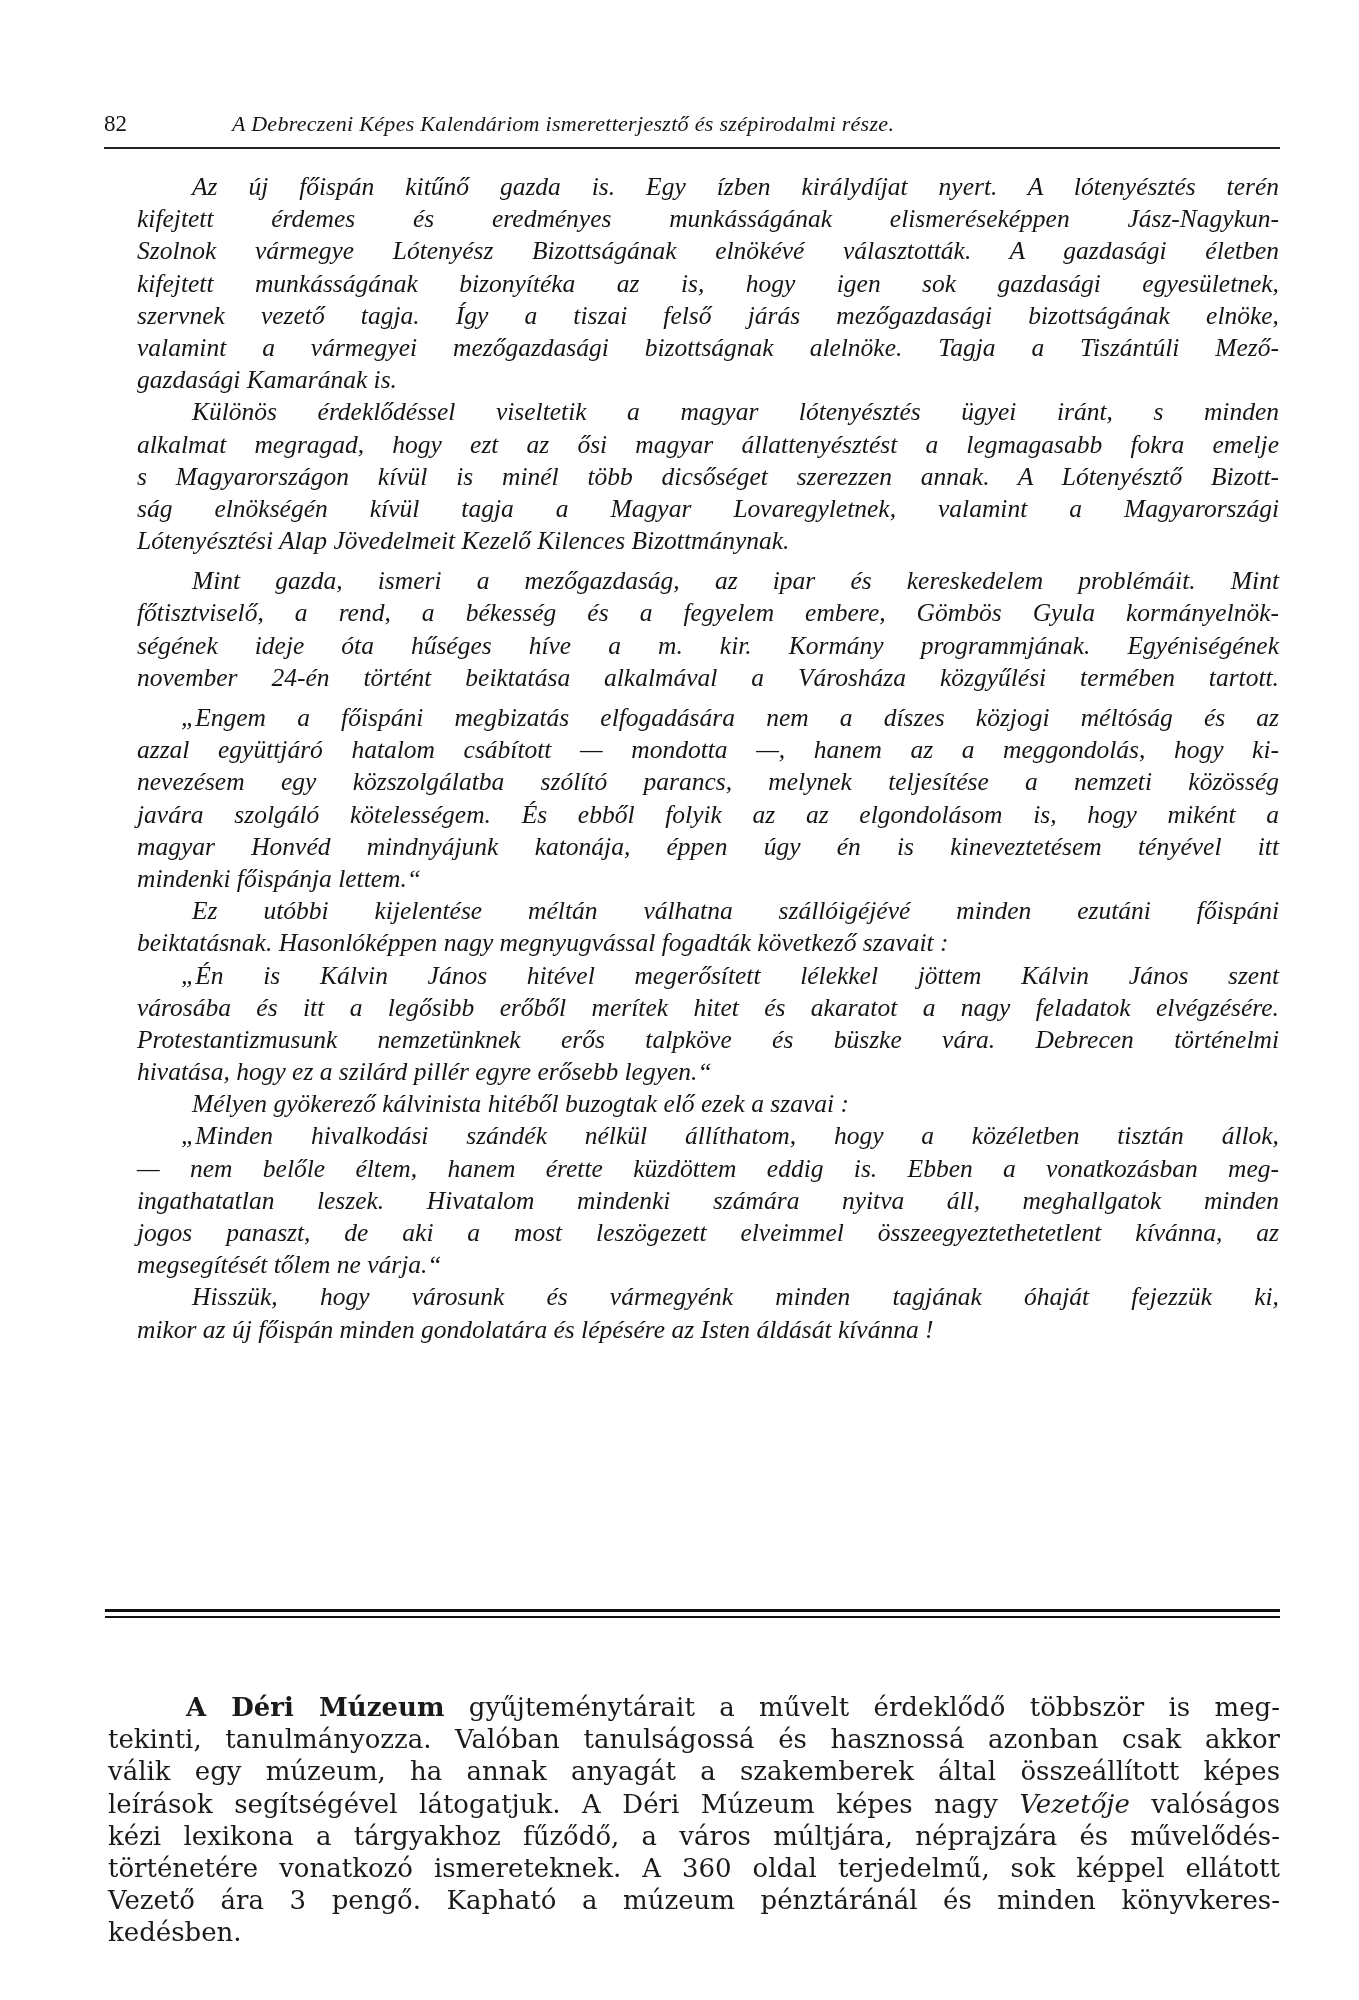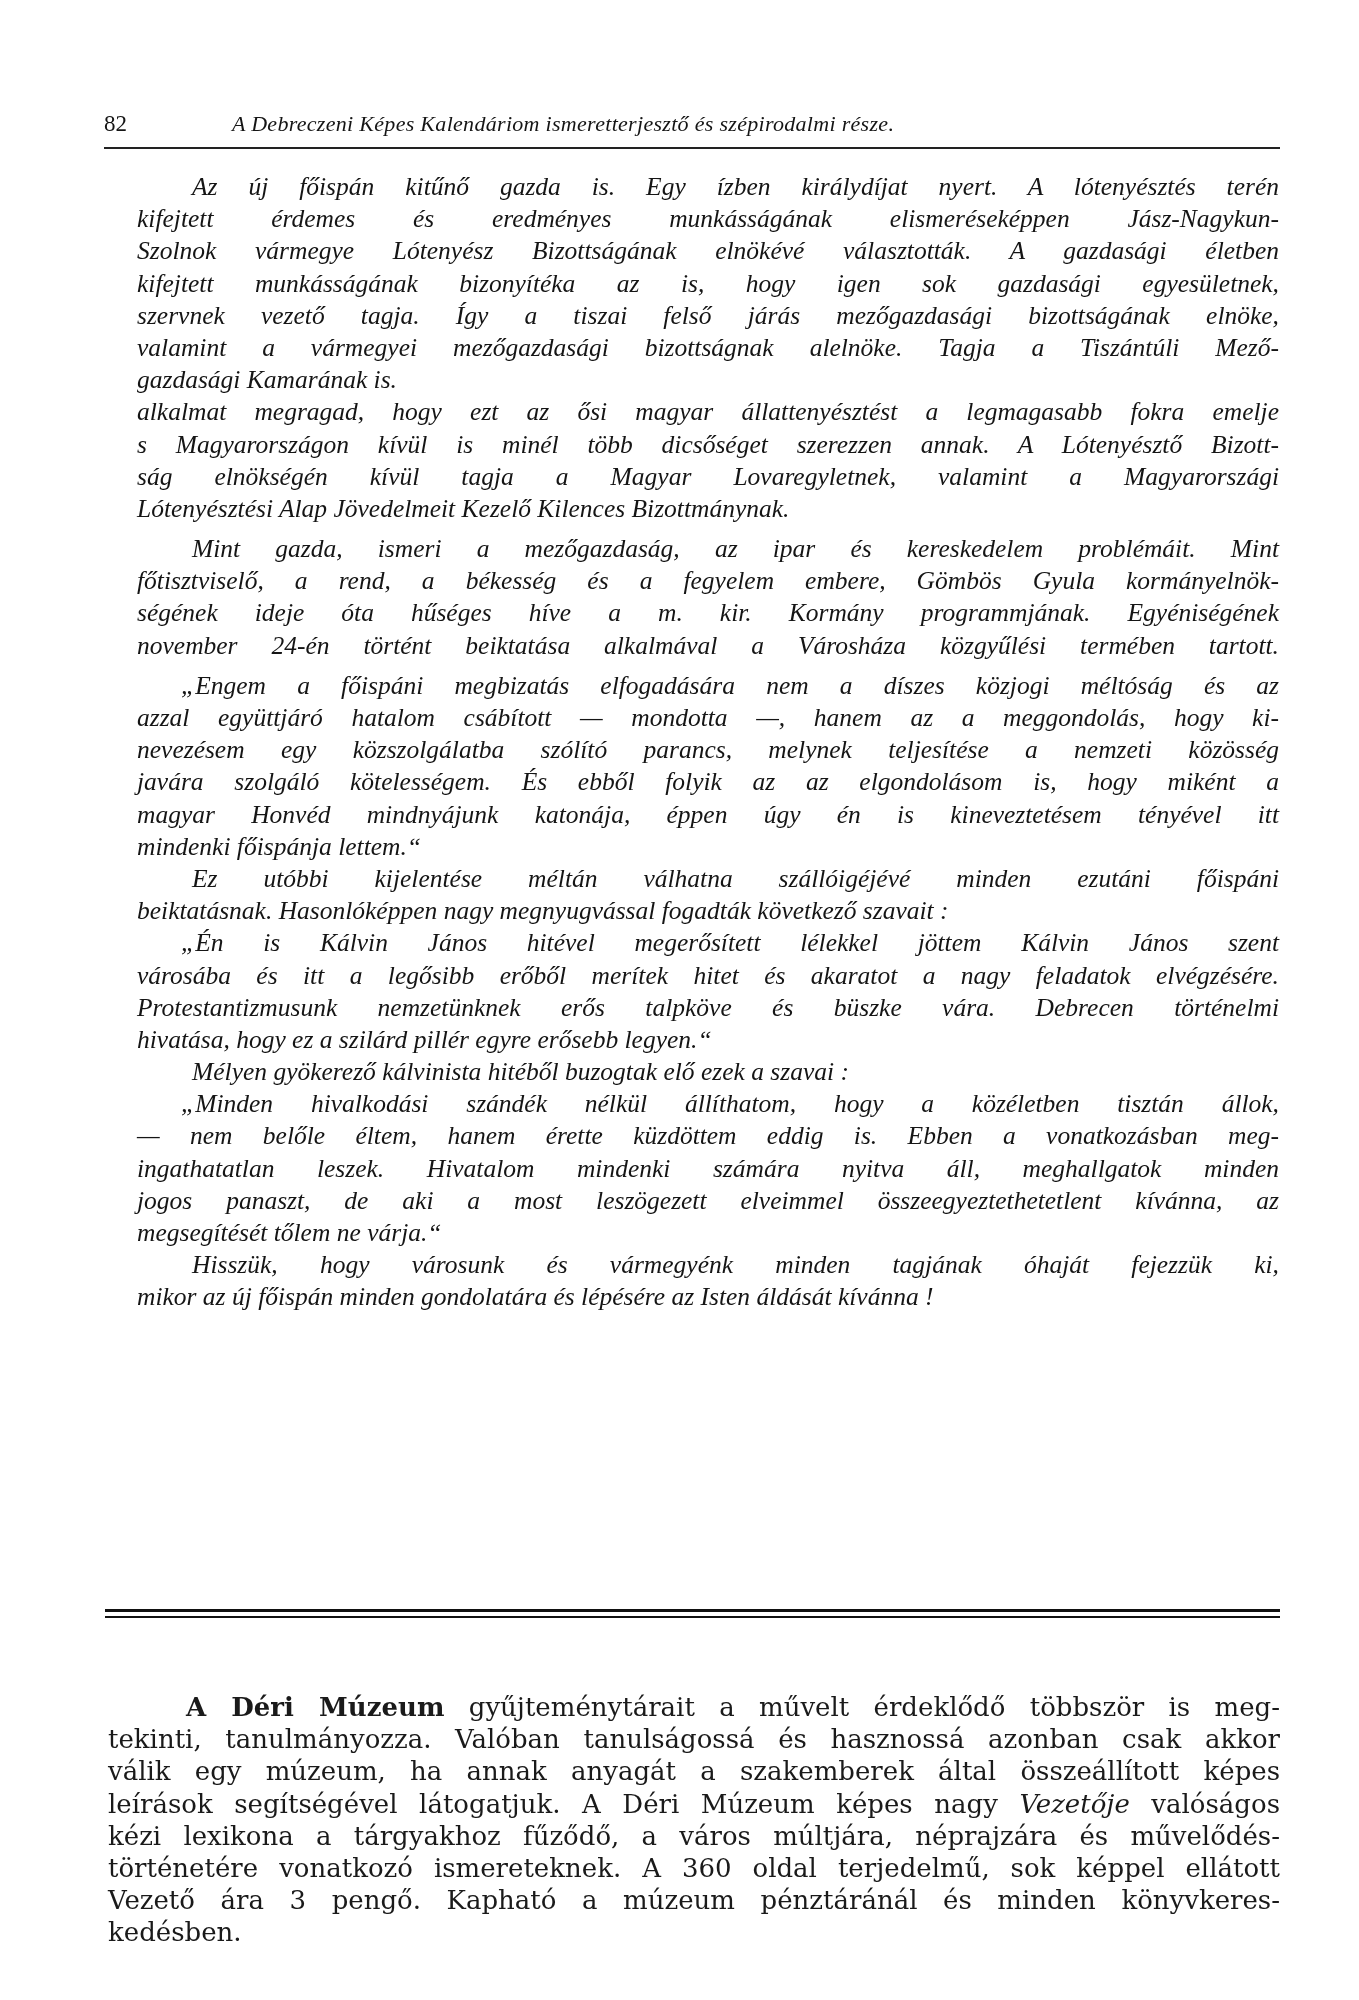--- a/index.html
+++ b/index.html
@@ -43,20 +43,21 @@
   <div class="header-rule"></div>
 
   <div class="body-text">
     <span class="line indent">Az új főispán kitűnő gazda is. Egy ízben királydíjat nyert. A lótenyésztés terén</span>
     <span class="line">kifejtett érdemes és eredményes munkásságának elismeréseképpen Jász-Nagykun-</span>
     <span class="line">Szolnok vármegye Lótenyész Bizottságának elnökévé választották. A gazdasági életben</span>
     <span class="line">kifejtett munkásságának bizonyítéka az is, hogy igen sok gazdasági egyesületnek,</span>
     <span class="line">szervnek vezető tagja. Így a tiszai felső járás mezőgazdasági bizottságának elnöke,</span>
     <span class="line">valamint a vármegyei mezőgazdasági bizottságnak alelnöke. Tagja a Tiszántúli Mező-</span>
     <span class="line last">gazdasági Kamarának is.</span>
+    <span class="line indent">Különös érdeklődéssel viseltetik a magyar lótenyésztés ügyei iránt, s minden</span>
     <span class="line">alkalmat megragad, hogy ezt az ősi magyar állattenyésztést a legmagasabb fokra emelje</span>
     <span class="line">s Magyarországon kívül is minél több dicsőséget szerezzen annak. A Lótenyésztő Bizott-</span>
     <span class="line">ság elnökségén kívül tagja a Magyar Lovaregyletnek, valamint a Magyarországi</span>
     <span class="line last">Lótenyésztési Alap Jövedelmeit Kezelő Kilences Bizottmánynak.</span>
     <span class="line indent gap-before">Mint gazda, ismeri a mezőgazdaság, az ipar és kereskedelem problémáit. Mint</span>
     <span class="line">főtisztviselő, a rend, a békesség és a fegyelem embere, Gömbös Gyula kormányelnök-</span>
     <span class="line">ségének ideje óta hűséges híve a m. kir. Kormány programmjának. Egyéniségének</span>
     <span class="line">november 24-én történt beiktatása alkalmával a Városháza közgyűlési termében tartott.</span>
     <span class="line quote-indent gap-before">„Engem a főispáni megbizatás elfogadására nem a díszes közjogi méltóság és az</span>
     <span class="line">azzal együttjáró hatalom csábított — mondotta —, hanem az a meggondolás, hogy ki-</span>

